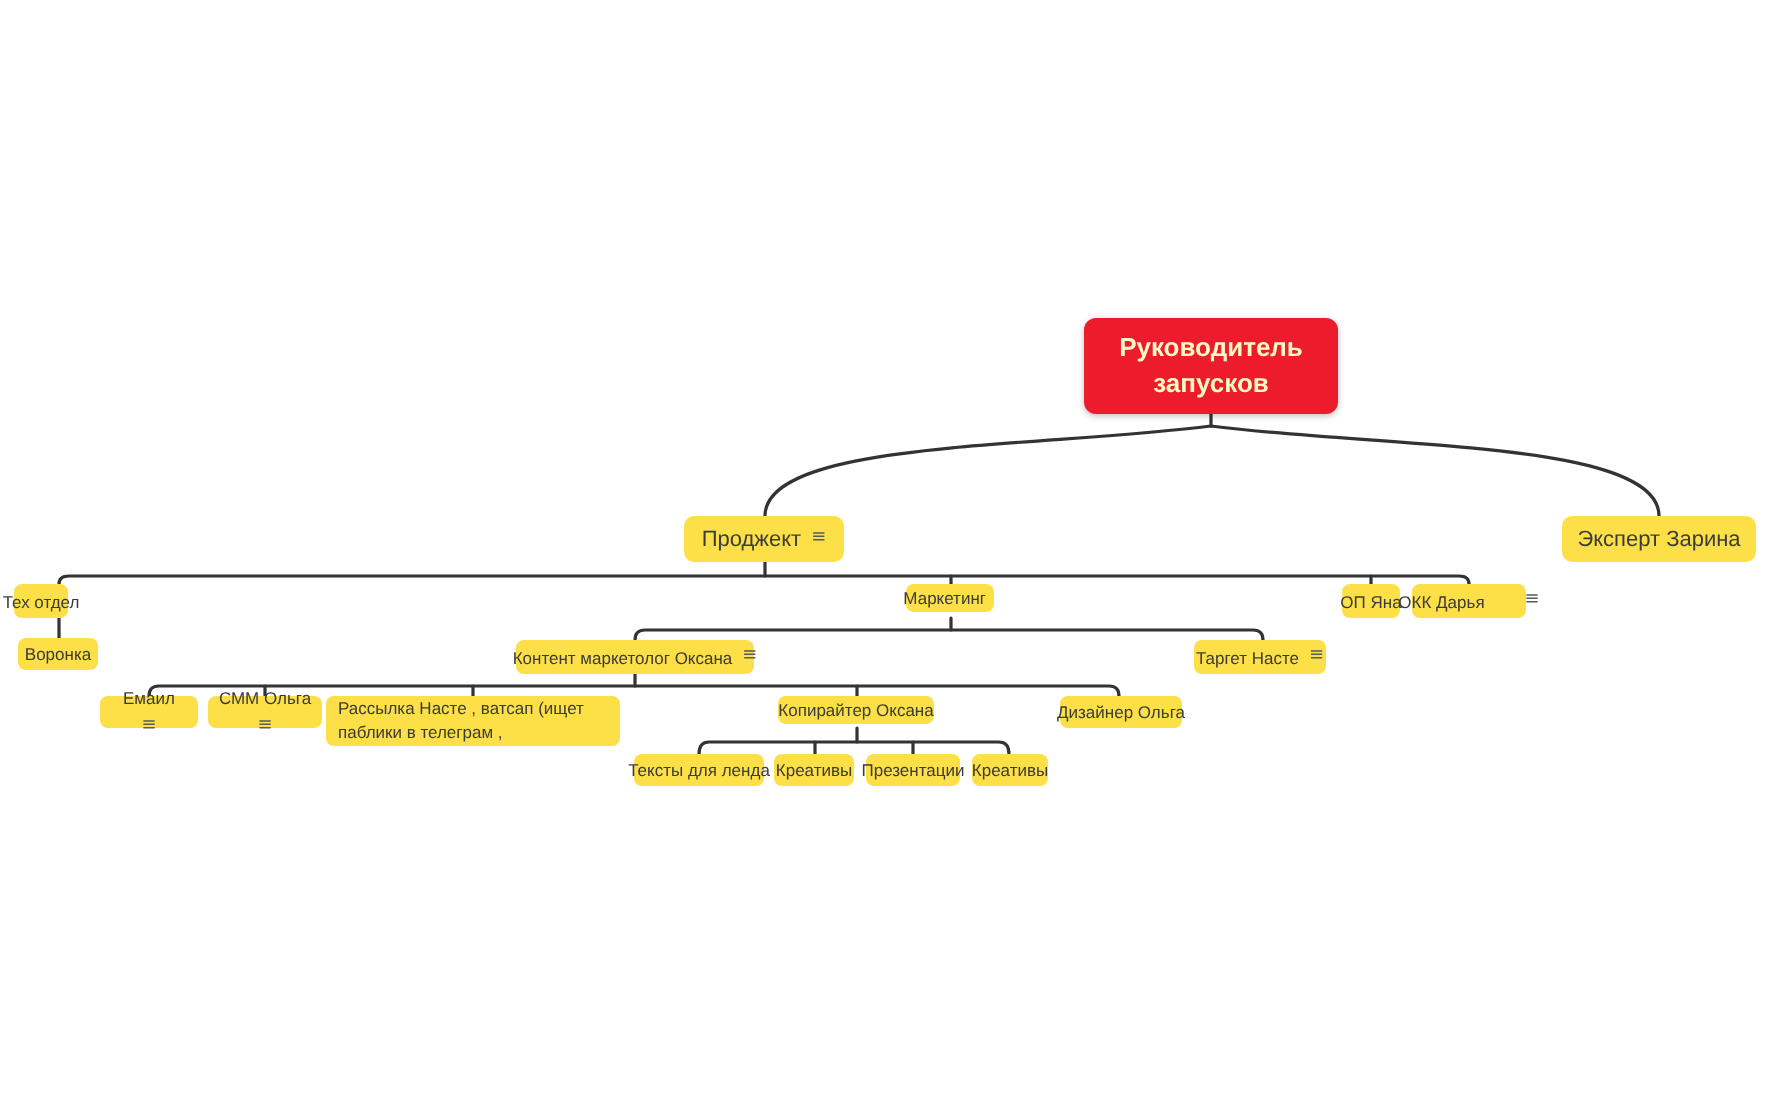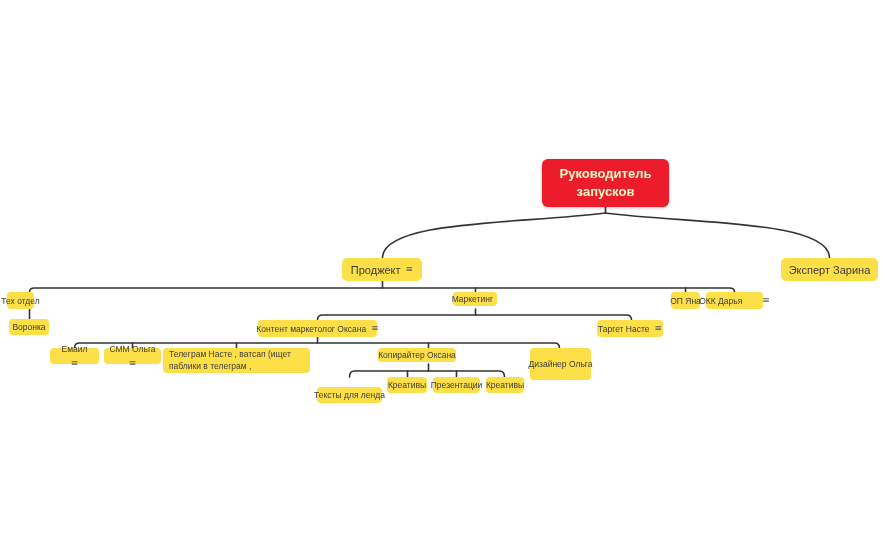--- a/index.html
+++ b/index.html
@@ -100,30 +100,30 @@
 
   <div class="node" style="left:50px;top:348px;width:49px;height:16px;flex-direction:column;">
     <span>Емаил</span>
     <span class="notes-icon">≡</span>
   </div>
   <div class="node" style="left:104px;top:348px;width:57px;height:16px;flex-direction:column;">
     <span>СММ Ольга</span>
     <span class="notes-icon">≡</span>
   </div>
   <div class="node multiline" style="left:163px;top:348px;width:147px;height:25px;">
-    <span>Телеграм Насте , ватсап (ищет паблики в телеграм ,</span>
+    <span>Рассылка Насте , ватсап (ищет паблики в телеграм ,</span>
   </div>
-  <div class="node" style="left:378px;top:348px;width:78px;height:14px;">
+  <div class="node" style="left:389px;top:348px;width:78px;height:14px;">
     <span>Копирайтер Оксана</span>
   </div>
-  <div class="node" style="left:530px;top:348px;width:61px;height:32px;">
+  <div class="node" style="left:530px;top:348px;width:61px;height:16px;">
     <span>Дизайнер Ольга</span>
   </div>
 
-  <div class="node" style="left:317px;top:377px;width:65px;height:16px;margin-top:10px;">
+  <div class="node" style="left:317px;top:377px;width:65px;height:16px;">
     <span>Тексты для ленда</span>
   </div>
   <div class="node" style="left:387px;top:377px;width:40px;height:16px;">
     <span>Креативы</span>
   </div>
   <div class="node" style="left:433px;top:377px;width:47px;height:16px;">
     <span>Презентации</span>
   </div>
   <div class="node" style="left:486px;top:377px;width:38px;height:16px;">
     <span>Креативы</span>

